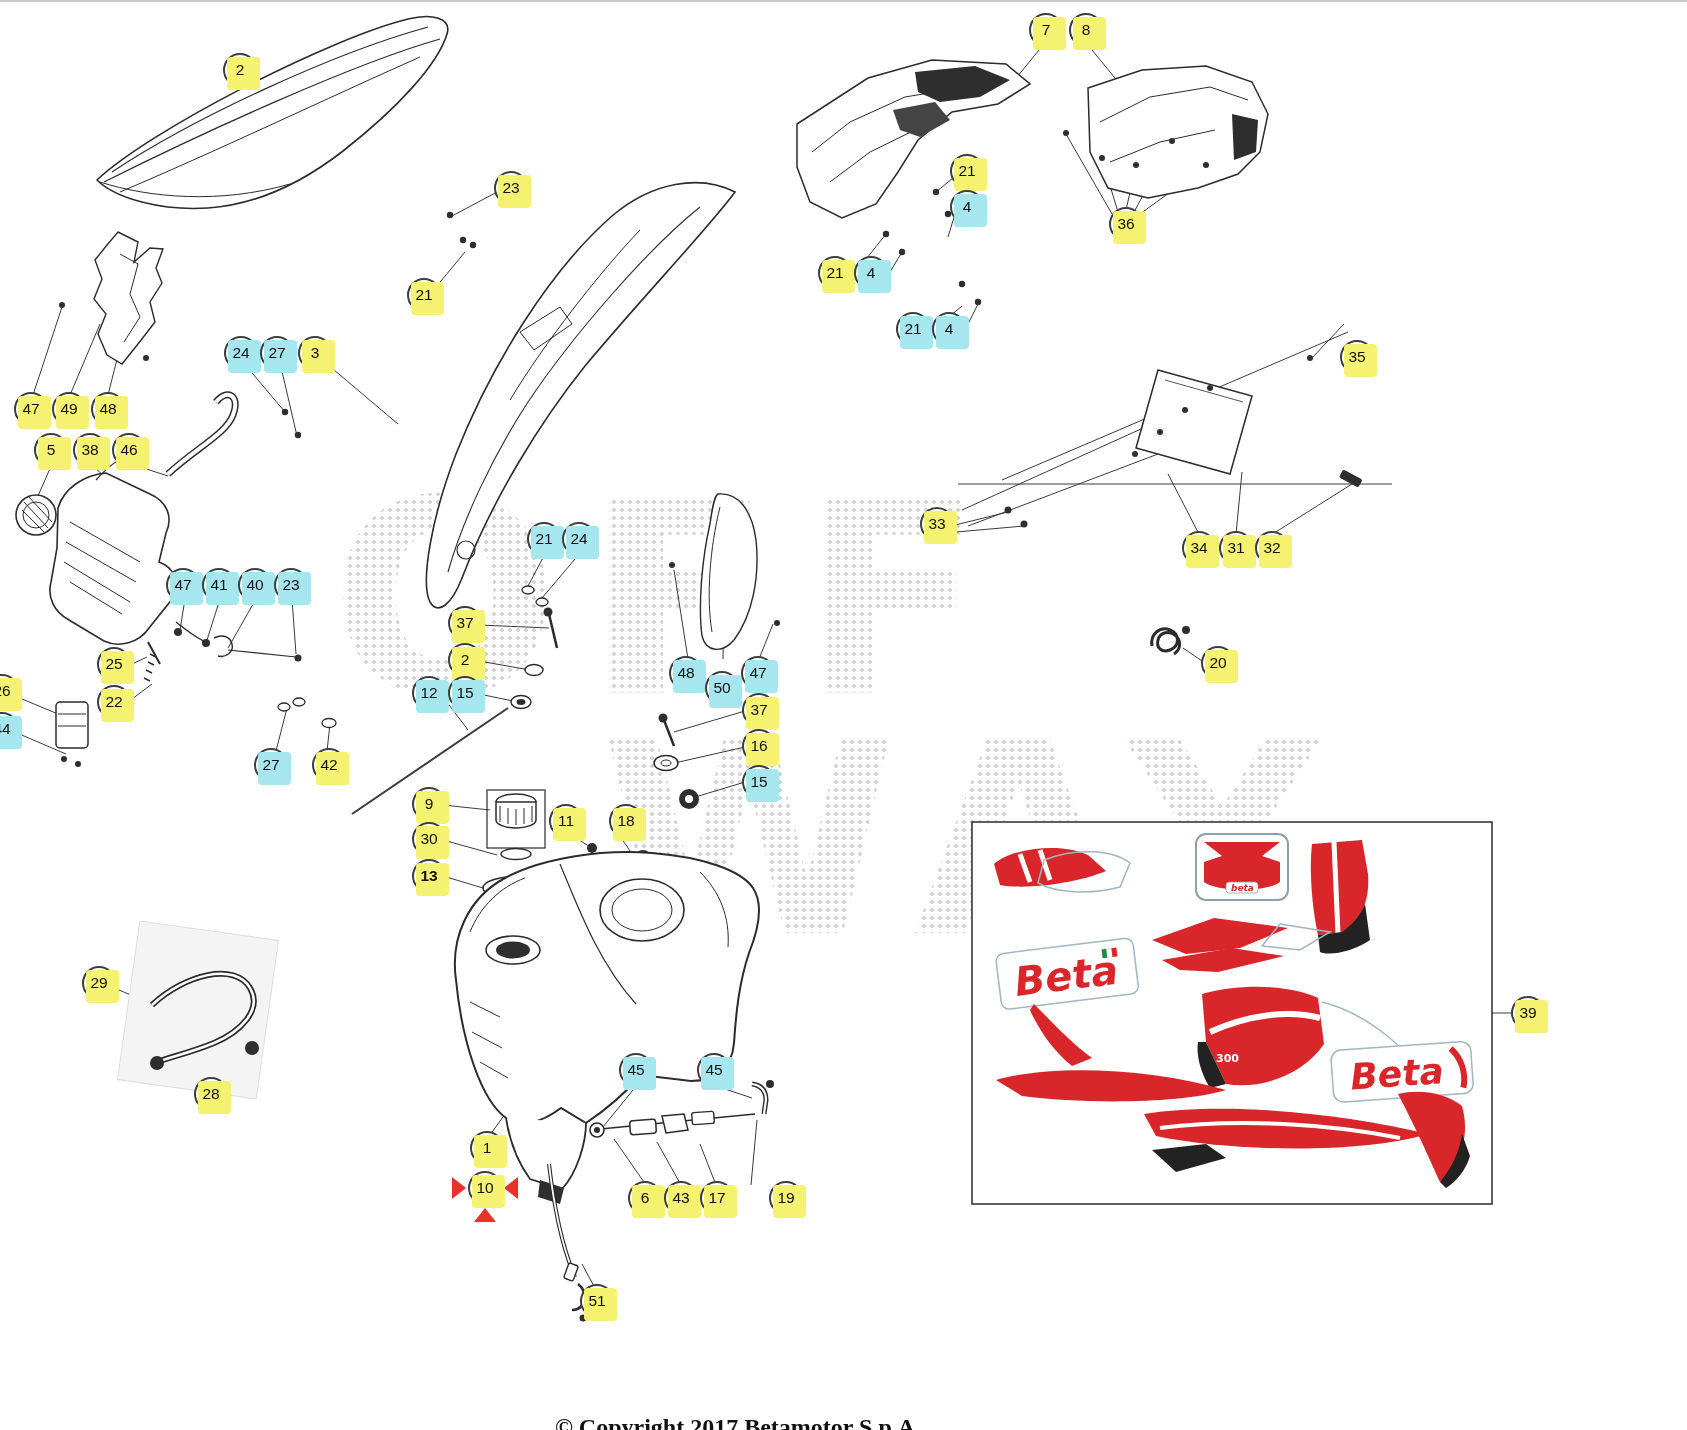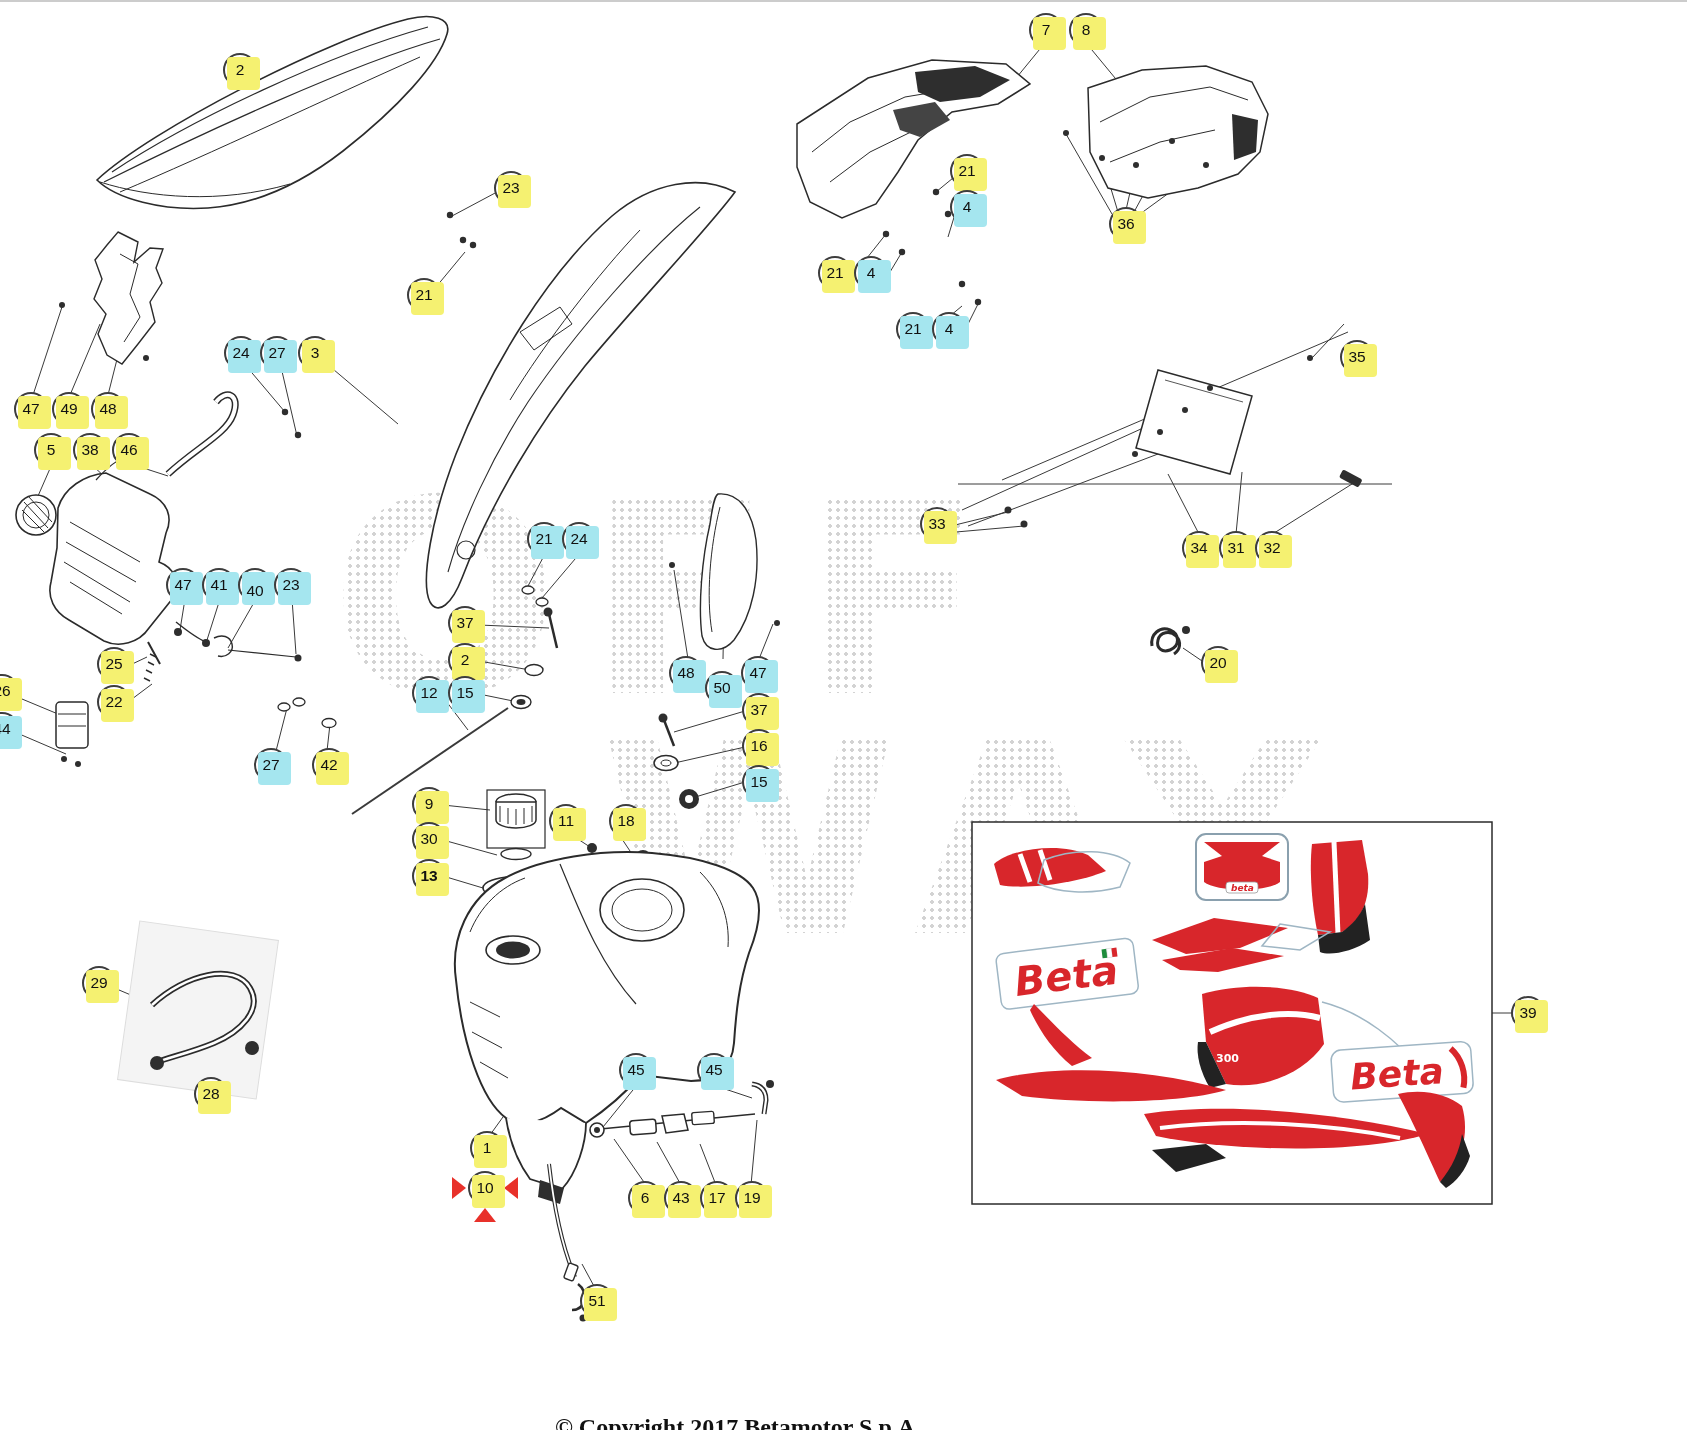--- a/index.html
+++ b/index.html
@@ -347,21 +347,21 @@
       </div>
       <div class="callout cyan" style="left: 579px; top: 537px;">
         <span>24</span>
       </div>
       <div class="callout cyan" style="left: 183px; top: 583px;">
         <span>47</span>
       </div>
       <div class="callout cyan" style="left: 219px; top: 583px; text-align: center;">
         <span>41</span>
       </div>
-      <div class="callout cyan" style="left: 255px; top: 583px; align-items: flex-end;">
+      <div class="callout cyan" style="left: 255px; top: 583px;">
         <span>40</span>
       </div>
       <div class="callout cyan" style="left: 291px; top: 583px;">
         <span>23</span>
       </div>
       <div class="callout yellow" style="left: 114px; top: 662px;">
         <span>25</span>
       </div>
       <div class="callout yellow" style="left: 114px; top: 700px;">
         <span>22</span>
@@ -488,21 +488,21 @@
       </div>
       <div class="callout yellow" style="left: 645px; top: 1196px;">
         <span>6</span>
       </div>
       <div class="callout yellow" style="left: 681px; top: 1196px;">
         <span>43</span>
       </div>
       <div class="callout yellow" style="left: 717px; top: 1196px;">
         <span>17</span>
       </div>
-      <div class="callout yellow" style="left: 752px; top: 1196px;">
+      <div class="callout yellow" style="left: 786px; top: 1196px;">
         <span>19</span>
       </div>
       <div class="callout yellow" style="left: 597px; top: 1299px;">
         <span>51</span>
       </div>
       <div class="callout yellow" style="left: 1528px; top: 1011px;">
         <span>39</span>
       </div>
     </div>
 

